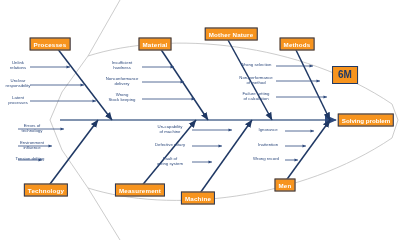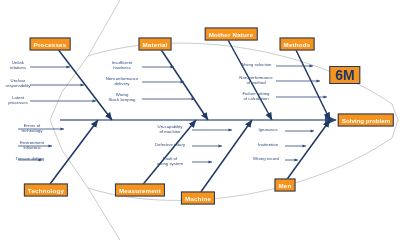--- a/index.html
+++ b/index.html
@@ -43,21 +43,21 @@
     padding:1px 3px;
     white-space:nowrap;
     transform:translate(-50%,-50%);
     z-index:5;
   }
   .badge-box{
     position:absolute;
     background:#F7941E;
     border:1.3px solid #1F3864;
     color:#1F3864;
-    font-size:14px;
+    font-size:10px;
     font-weight:bold;
     text-align:center;
     line-height:14px;
     height:14px;
     padding:1px 5px;
     white-space:nowrap;
     transform:translate(-50%,-50%);
     z-index:5;
   }
   .sub-label{

